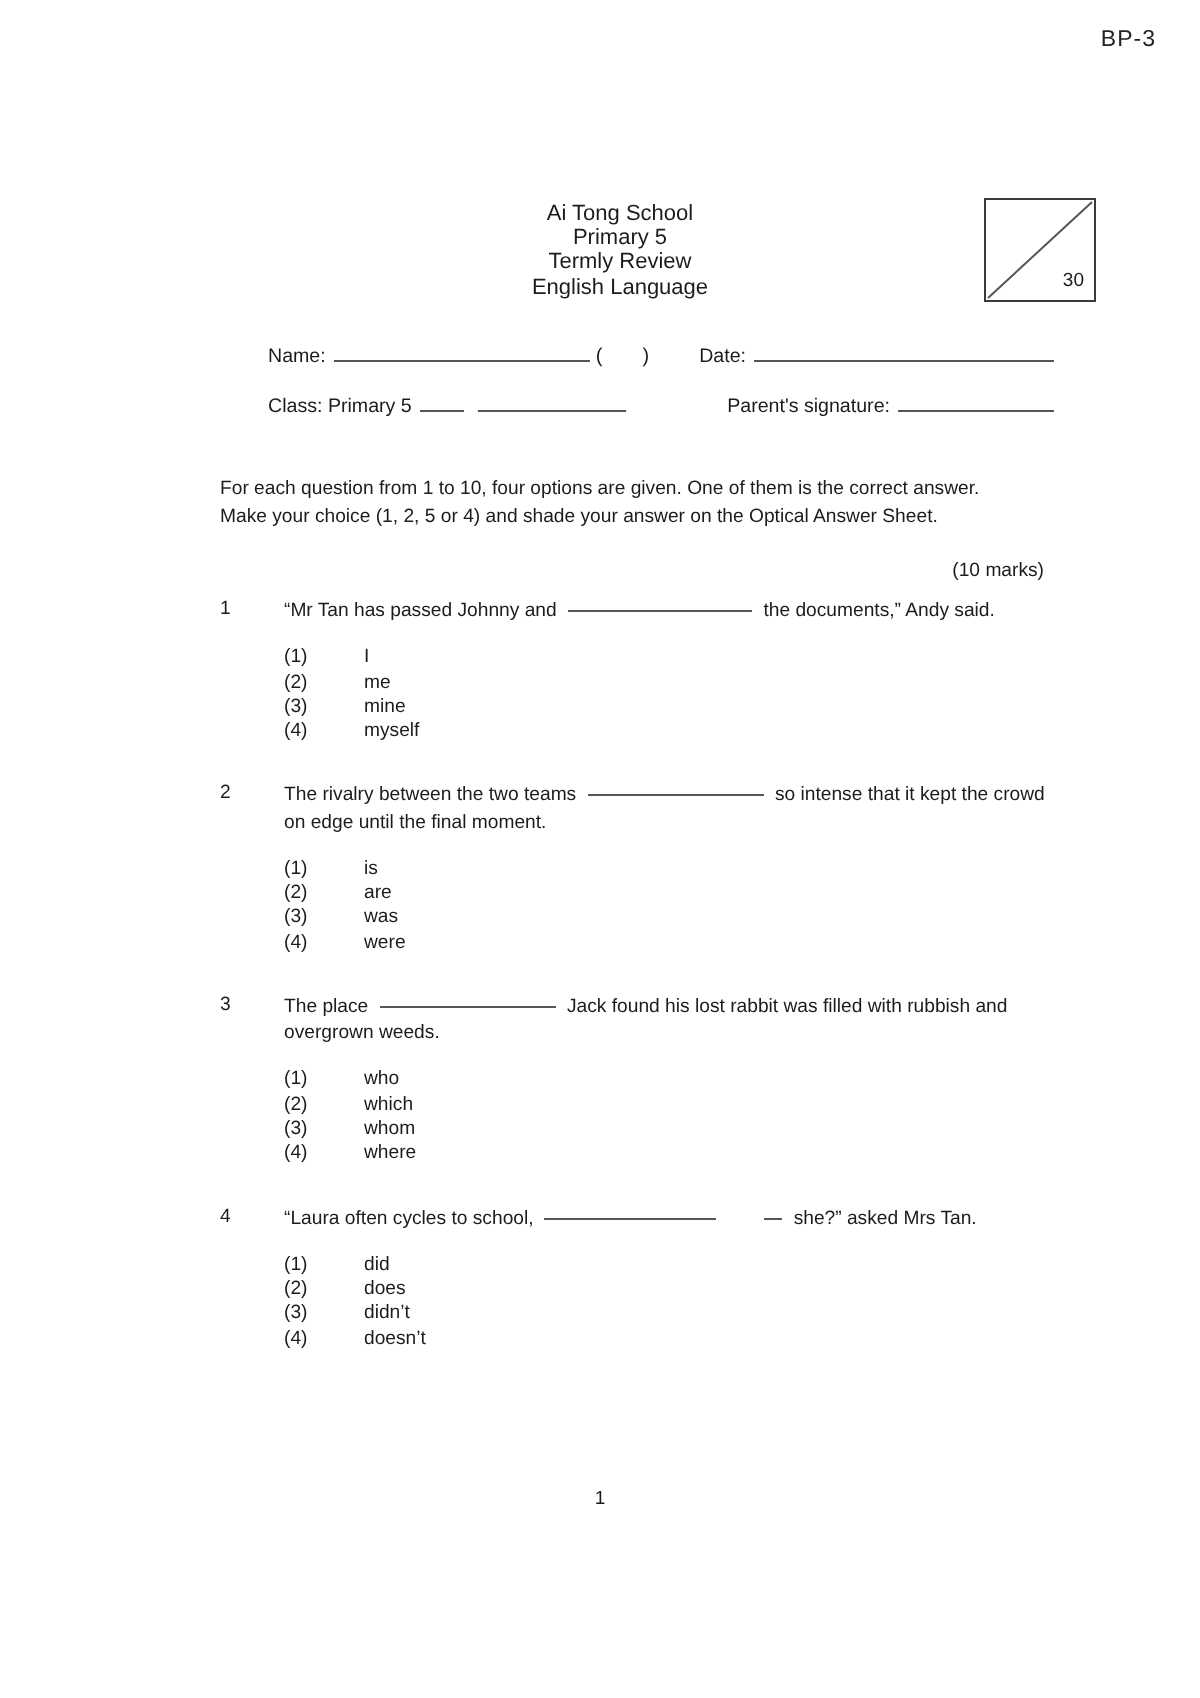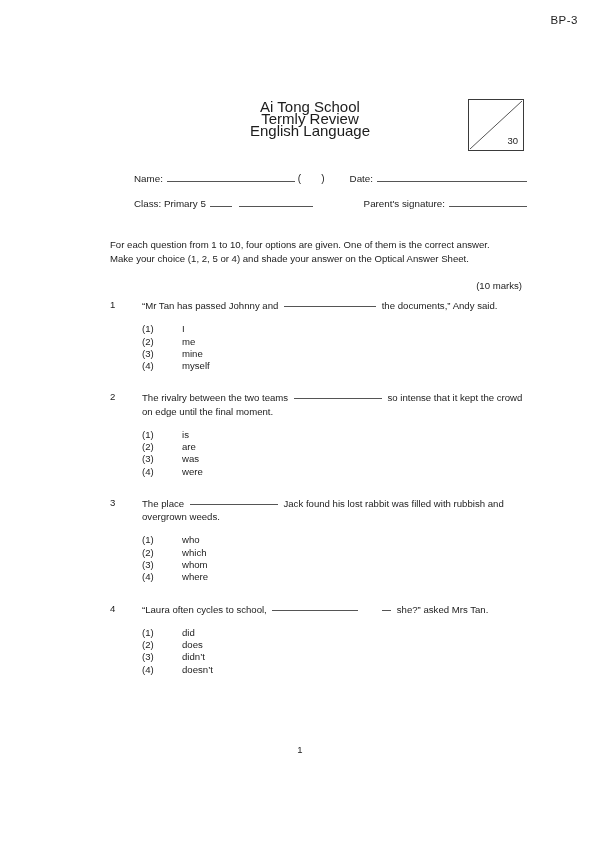--- a/index.html
+++ b/index.html
@@ -35,31 +35,31 @@
   .header-block {
     position: absolute;
     top: 101px;
     left: 0;
     width: 600px;
   }
   .school-lines {
     width: 270px;
     margin-left: 175px;
     text-align: center;
-    font-size: 15px;
+    font-size: 11px;
     line-height: 12.2px;
     color: #1c1c1c;
   }
   .school-lines div { white-space: nowrap; }
 
   
   .marks-box {
     position: absolute;
     top: 99px;
-    left: 468px;
+    left: 492px;
     width: 56px;
     height: 52px;
     border: 1px solid #3a3a3a;
     box-sizing: border-box;
   }
   .marks-box .diag {
     position: absolute;
     inset: 0;
     overflow: hidden;
   }
@@ -195,20 +195,21 @@
 </head>
 <body>
 
 <div class="page">
 
   <div class="bp-code">BP-3</div>
 
   <div class="header-block">
     <div class="school-lines">
       <div>Ai Tong School</div>
+      <div>Primary 5</div>
       <div>Termly Review</div>
       <div>English Language</div>
     </div>
   </div>
 
   <div class="marks-box">
     <div class="diag">
       <svg width="54" height="50" viewBox="0 0 54 50" aria-hidden="true">
         <line x1="1" y1="49" x2="53" y2="1" stroke="#555" stroke-width="1"></line>
       </svg>

